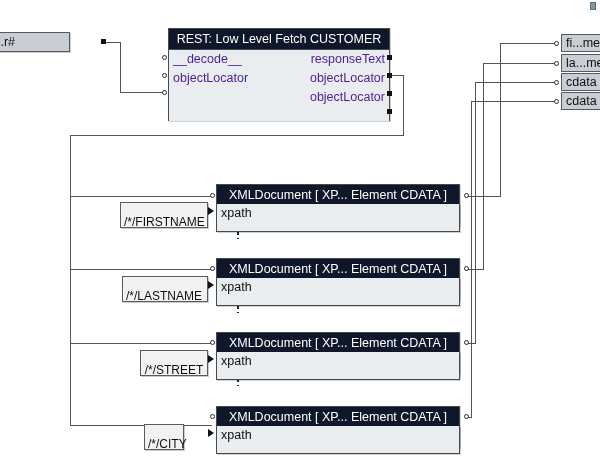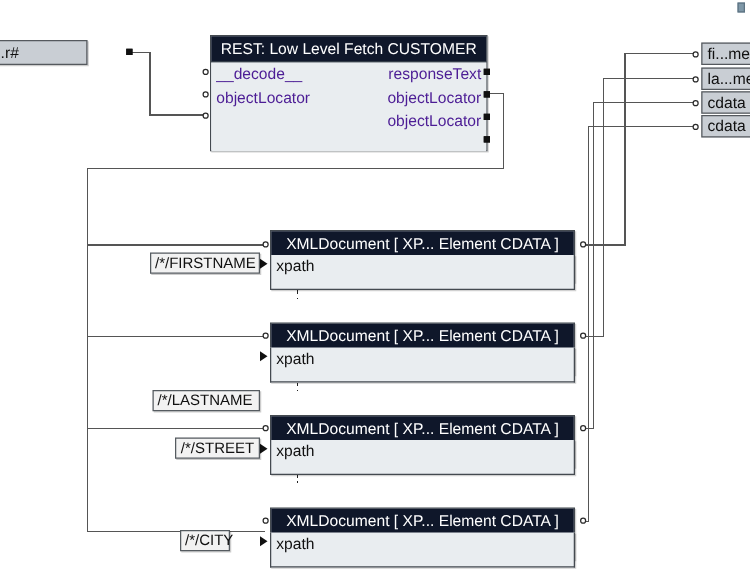--- a/index.html
+++ b/index.html
@@ -90,21 +90,21 @@
   }
   
   .chip {
     position: absolute;
     box-sizing: border-box;
     background: #f2f2f2;
     border: 1px solid #555b60;
     font-size: 12px;
     line-height: 15px;
     height: 17px;
-    padding: 0 3px;
+    padding: 12px 3px;
     color: #101010;
     white-space: nowrap;
     box-shadow: 1px 1px 0 rgba(0,0,0,0.20);
   }
   
   .sink {
     position: absolute;
     box-sizing: border-box;
     background: #c9ced4;
     border: 1px solid #55595e;
@@ -227,21 +227,21 @@
         <span class="port-out-label">cdata</span>
       </div>
     </div>
   </div>
   <div style="position:absolute; left:216px; top:278px; width:244px; height:28px; box-sizing:border-box; border:1px solid #444a50; border-top:none; background:#e9edf0; box-shadow:1px 1px 0 rgba(0,0,0,0.18);">
     <span style="position:absolute; left:4px; top:0px; font-size:12.5px; line-height:19px; color:#101010;">xpath</span>
   </div>
   <div class="pin pin-hollow" style="left:210px; top:266px;"></div>
   <div class="pin pin-arrow" style="left:208px; top:281px;"></div>
   <div class="pin pin-hollow" style="left:464px; top:266px;"></div>
-  <div class="chip" style="left:122px; top:276px; width:86px;margin-top:36px;">
+  <div class="chip" style="left:122px; top:276px; width:86px;">
     <span>/*/LASTNAME</span>
   </div>
 
   <div class="node" style="left:216px; top:332px; width:244px; height:42px;">
     <div class="node-header">XMLDocument [ XP... Element CDATA ]</div>
     <div class="node-body" style="height:20px;">
       <div class="port-row">
         <span class="port-in-label">xmlDocument</span>
         <span class="port-out-label">cdata</span>
       </div>

